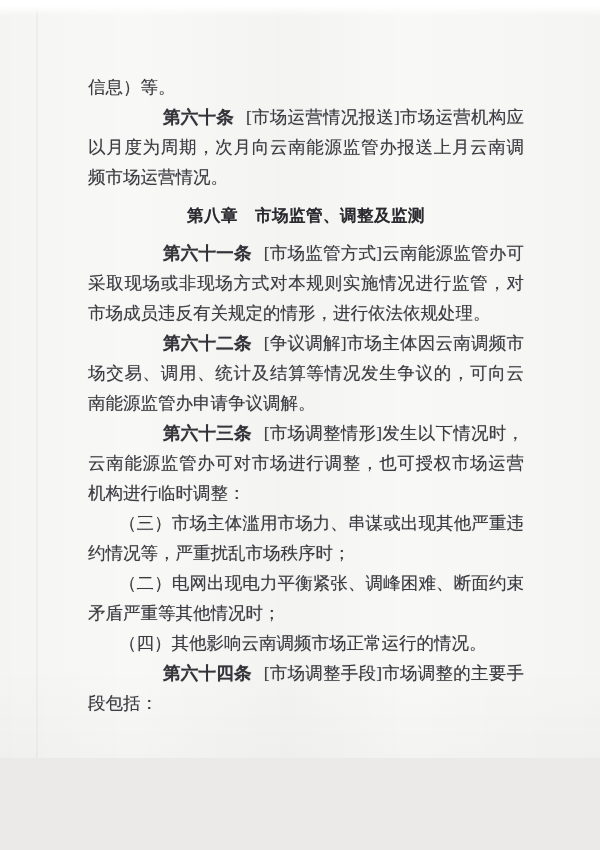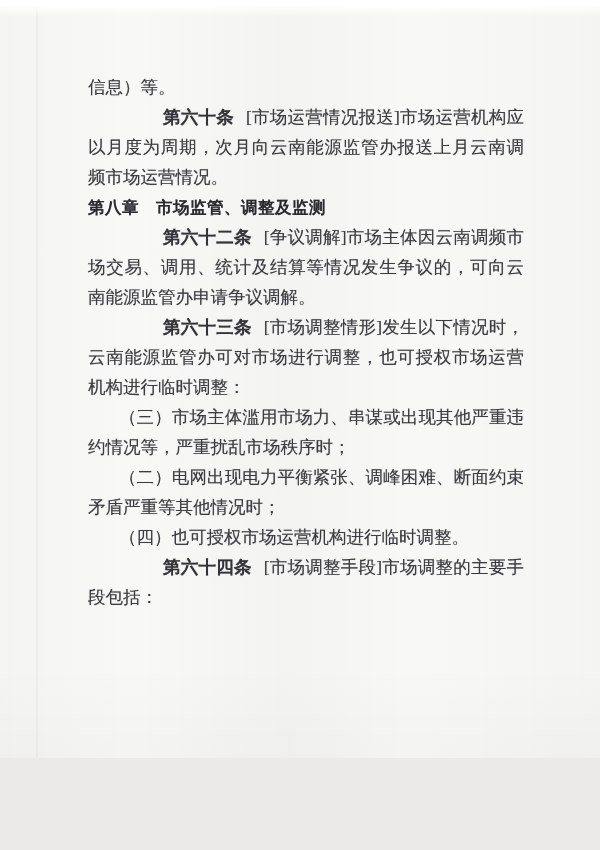--- a/index.html
+++ b/index.html
@@ -47,21 +47,22 @@
   p.clause {
     text-indent: 31px;
   }
   .article-label {
     font-weight: 700;
     margin-right: 12px;
     color: #333339;
     margin-left: 40px;
   }
   h2.chapter-heading {
-    margin: 0;
+    margin: 8px;
+    text-align: center;
     text-indent: 0;
     font-family: "Liberation Sans", sans-serif;
     font-weight: 700;
     font-size: 16.5px;
     line-height: 30px;
     letter-spacing: 0.5px;
     color: #2a2a30;
     text-shadow: 0 0 0.6px rgba(60,60,66,0.55);
   }
   .page-number {
@@ -80,27 +81,28 @@
 
 <div class="scan-page">
   <div class="doc-body">
 
     <p class="continuation">信息）等。</p>
 
     <p class="article"><span class="article-label">第六十条</span><span>[市场运营情况报送]市场运营机构应以月度为周期，次月向云南能源监管办报送上月云南调频市场运营情况。</span></p>
 
     <h2 class="chapter-heading">第八章　市场监管、调整及监测</h2>
 
+    <p class="article"><span class="article-label">第六十一条</span><span>[市场监管方式]云南能源监管办可采取现场或非现场方式对本规则实施情况进行监管，对市场成员违反有关规定的情形，进行依法依规处理。</span></p>
 
     <p class="article"><span class="article-label">第六十二条</span><span>[争议调解]市场主体因云南调频市场交易、调用、统计及结算等情况发生争议的，可向云南能源监管办申请争议调解。</span></p>
 
     <p class="article"><span class="article-label">第六十三条</span><span>[市场调整情形]发生以下情况时，云南能源监管办可对市场进行调整，也可授权市场运营机构进行临时调整：</span></p>
 
     <p class="clause">（三）市场主体滥用市场力、串谋或出现其他严重违约情况等，严重扰乱市场秩序时；</p>
     <p class="clause">（二）电网出现电力平衡紧张、调峰困难、断面约束矛盾严重等其他情况时；</p>
-    <p class="clause">（四）也可授权市场运营机构进行临时调整。</p>
+    <p class="clause">（四）其他影响云南调频市场正常运行的情况。</p>
 
     <p class="article"><span class="article-label">第六十四条</span><span>[市场调整手段]市场调整的主要手段包括：</span></p>
 
   </div>
 
   <div class="page-number">—25—</div>
 </div>
 
 </body></html>

